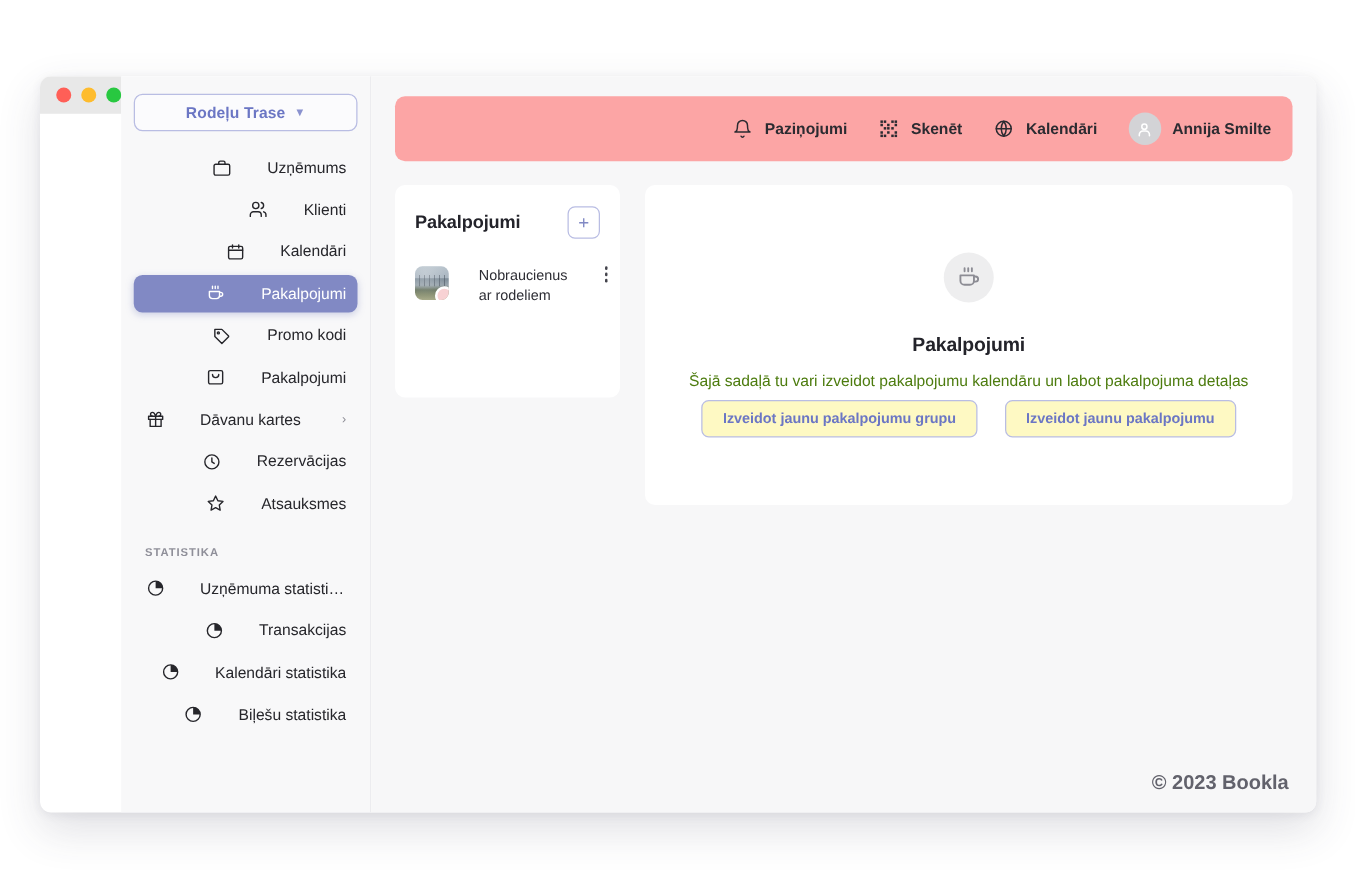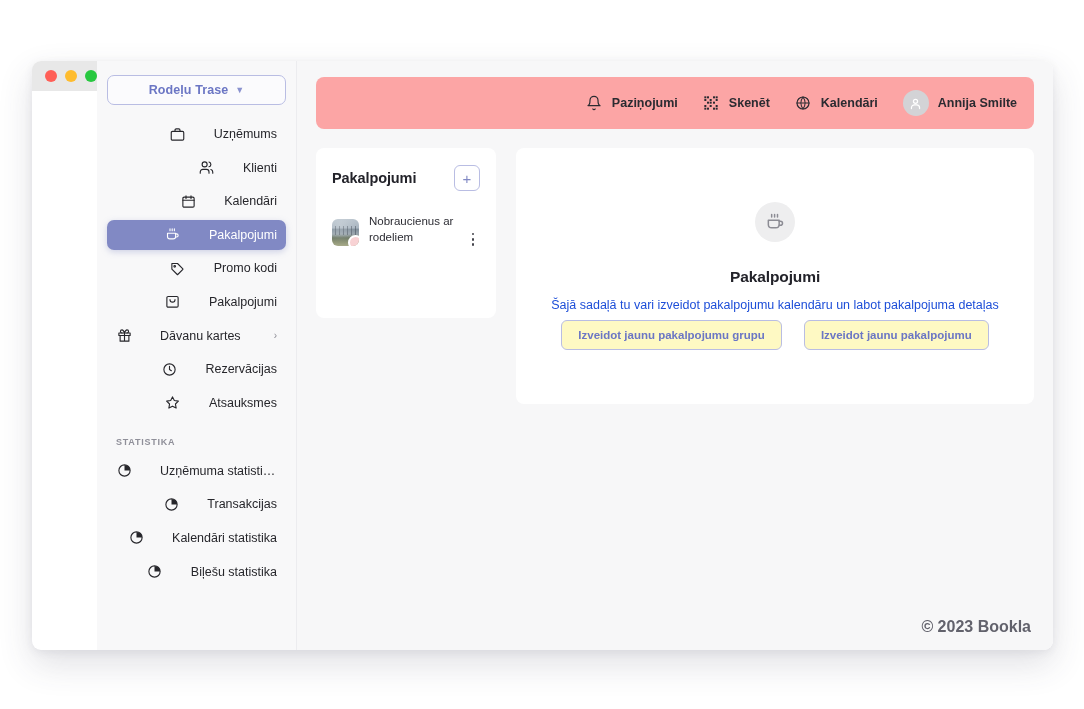--- a/index.html
+++ b/index.html
@@ -188,22 +188,22 @@
     border-radius: 6px;
     color: #8189c4;
     display: flex; align-items: center; justify-content: center;
     font-size: 15px;
     background: #ffffff;
     cursor: pointer;
     line-height: 1;
   }
   .service-row {
     display: flex;
-    align-items: flex-end;
-    gap: 10px;
+    align-items: flex-start;
+    gap: 24px;
     cursor: pointer;
   }
   .thumb {
     width: 27px; height: 27px;
     border-radius: 6px;
     flex: 0 0 27px;
     position: relative;
     overflow: hidden;
     background:
       linear-gradient(180deg, #b9c4cd 0%, #aab6c1 34%, #7e8d99 37%, #9aa6ae 56%, #6e7a66 70%, #8d9477 84%, #a8ab8a 100%);
@@ -270,21 +270,21 @@
   }
   .empty-title {
     font-size: 15.5px;
     font-weight: 700;
     color: #23232a;
     margin-bottom: 12px;
     letter-spacing: -0.1px;
   }
   .empty-sub {
     font-size: 12.5px;
-    color: #1d4ed8;
+    color: #4d7c0f;
     margin-bottom: 8px;
     text-align: center;
   }
   .empty-actions { display: flex; gap: 22px; }
   .outline-btn {
     border: 1px solid #b9bde3;
     border-radius: 6px;
     color: #6b76c4;
     background: #fef9c3;
     font-size: 11.5px;

